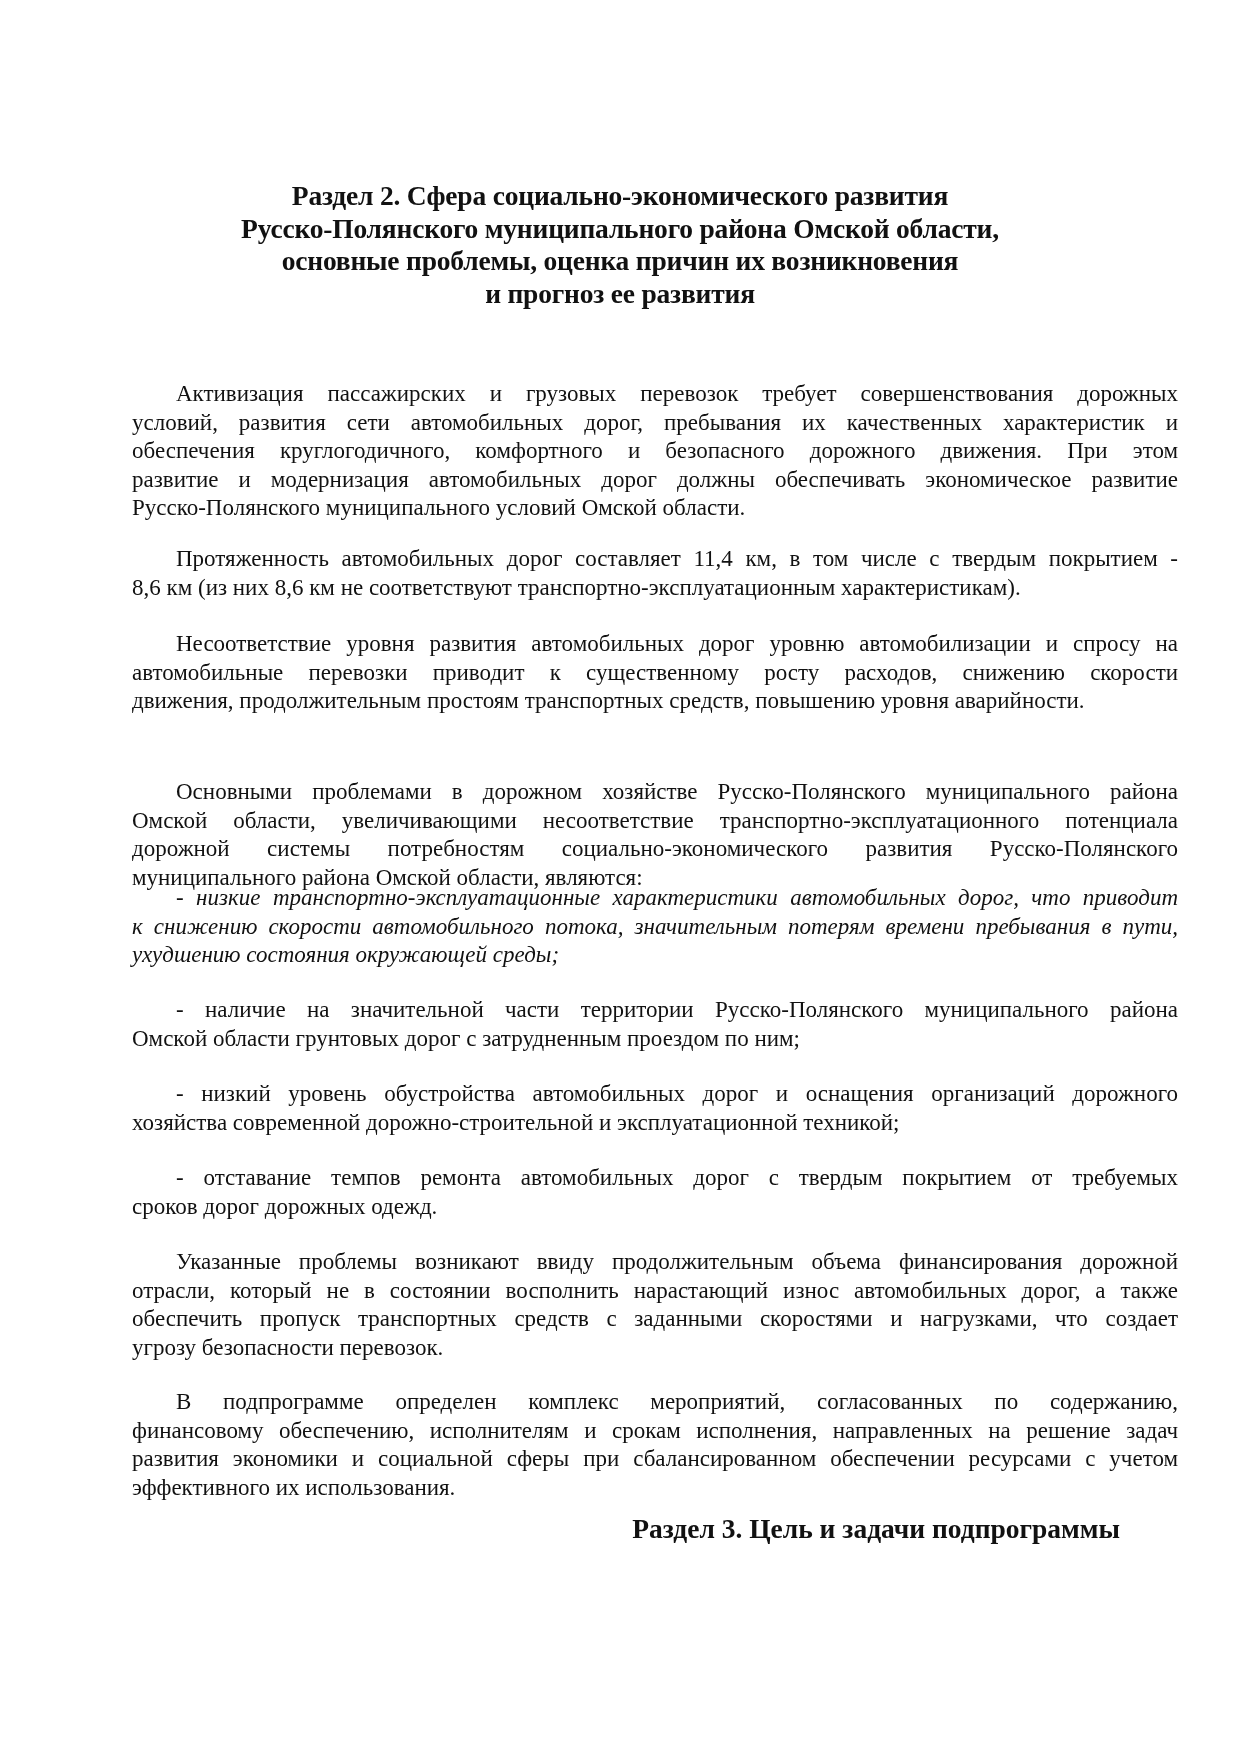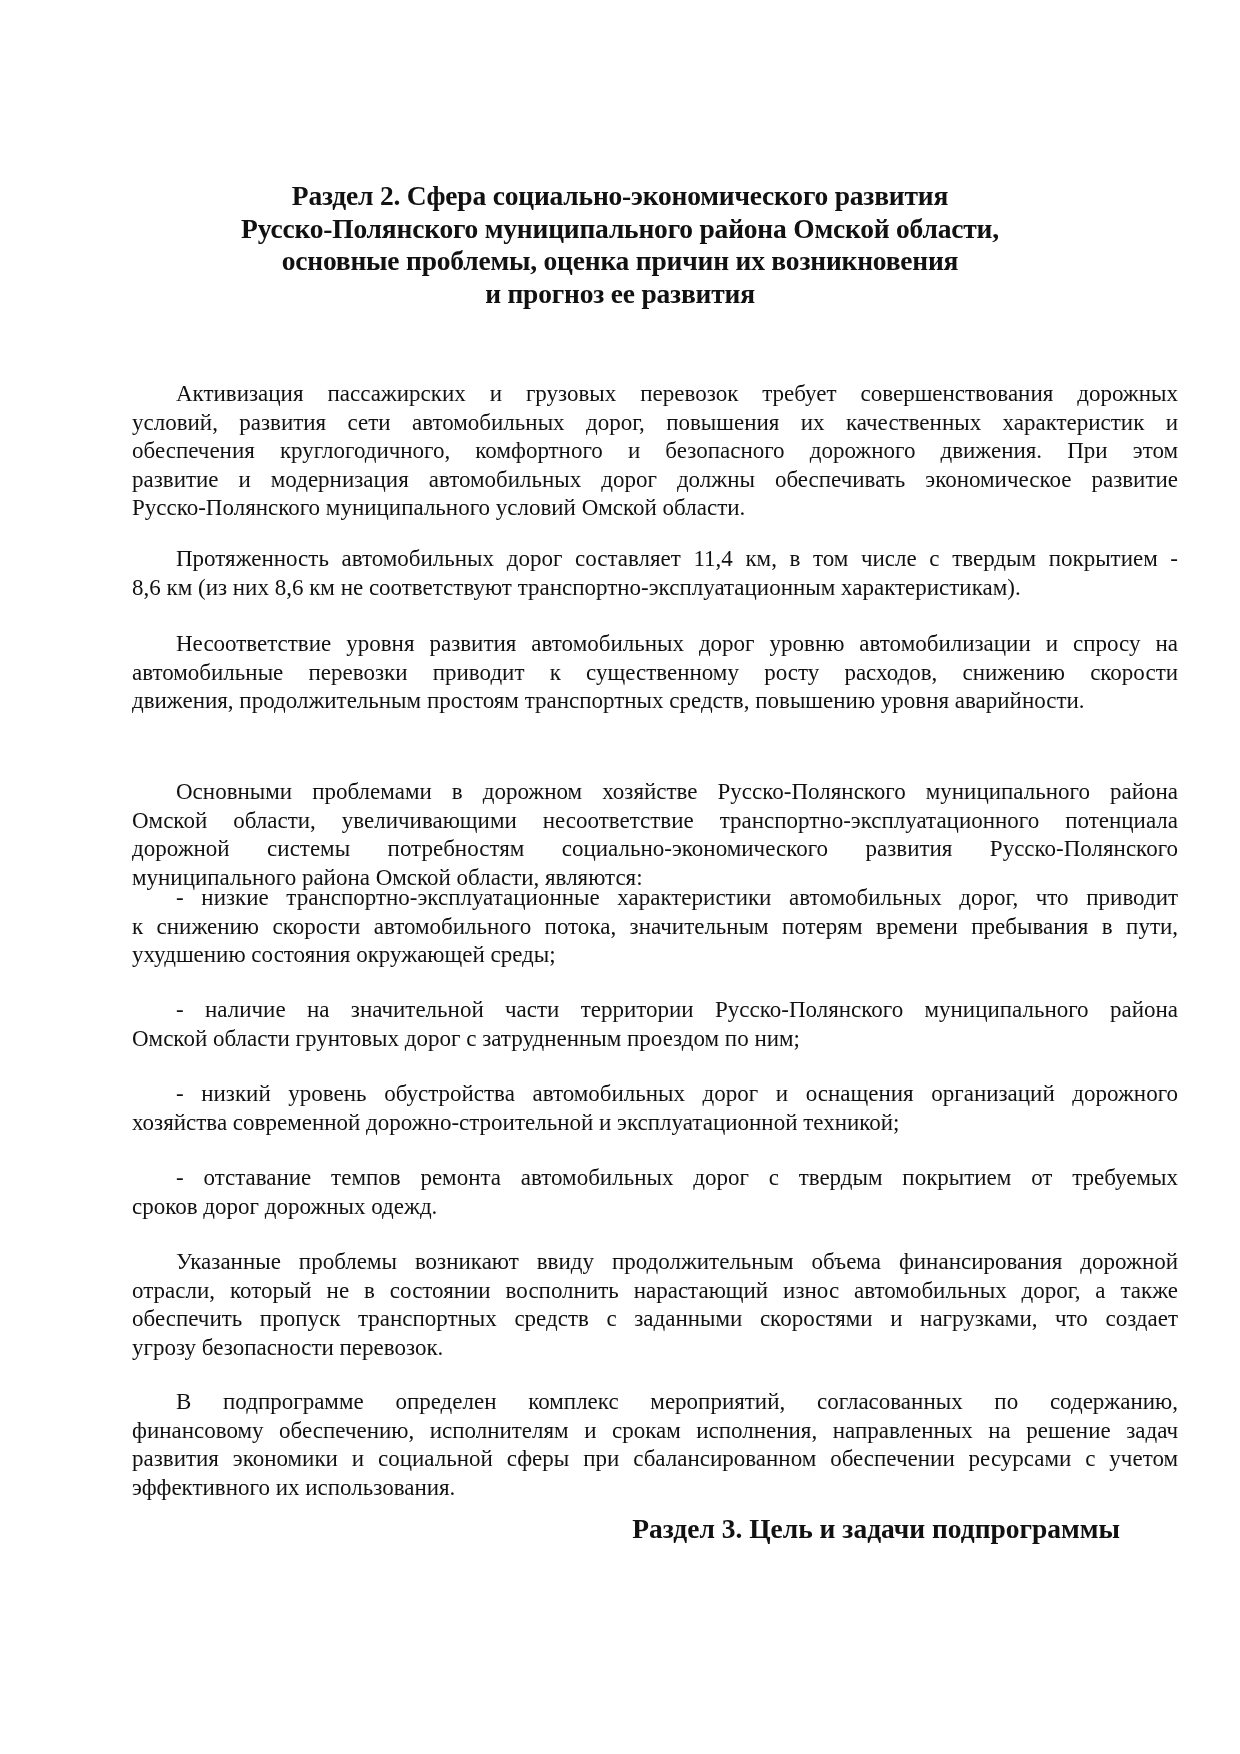--- a/index.html
+++ b/index.html
@@ -24,21 +24,21 @@
 
   <div class="heading" style="top:180px;">
     <span class="hl">Раздел 2. Сфера социально-экономического развития</span>
     <span class="hl">Русско-Полянского муниципального района Омской области,</span>
     <span class="hl">основные проблемы, оценка причин их возникновения</span>
     <span class="hl">и прогноз ее развития</span>
   </div>
 
   <div class="para" style="top:380px;">
     <span class="ln first">Активизация пассажирских и грузовых перевозок требует совершенствования дорожных</span>
-    <span class="ln">условий, развития сети автомобильных дорог, повышения их качественных характеристик и</span>
+    <span class="ln">условий, развития сети автомобильных дорог, пребывания их качественных характеристик и</span>
     <span class="ln">обеспечения круглогодичного, комфортного и безопасного дорожного движения. При этом</span>
     <span class="ln">развитие и модернизация автомобильных дорог должны обеспечивать экономическое развитие</span>
     <span class="ln last">Русско-Полянского муниципального условий Омской области.</span>
   </div>
 
   <div class="para" style="top:545px;">
     <span class="ln first">Протяженность автомобильных дорог составляет 11,4 км, в том числе с твердым покрытием -</span>
     <span class="ln last">8,6 км (из них 8,6 км не соответствуют транспортно-эксплуатационным характеристикам).</span>
   </div>
 
@@ -48,21 +48,21 @@
     <span class="ln last">движения, продолжительным простоям транспортных средств, повышению уровня аварийности.</span>
   </div>
 
   <div class="para" style="top:778px;">
     <span class="ln first">Основными проблемами в дорожном хозяйстве Русско-Полянского муниципального района</span>
     <span class="ln">Омской области, увеличивающими несоответствие транспортно-эксплуатационного потенциала</span>
     <span class="ln">дорожной системы потребностям социально-экономического развития Русско-Полянского</span>
     <span class="ln last">муниципального района Омской области, являются:</span>
   </div>
 
-  <div class="para" style="top:884px;">
+  <div class="para" style="top:884px;font-style:italic;">
     <span class="ln first">- низкие транспортно-эксплуатационные характеристики автомобильных дорог, что приводит</span>
     <span class="ln">к снижению скорости автомобильного потока, значительным потерям времени пребывания в пути,</span>
     <span class="ln last">ухудшению состояния окружающей среды;</span>
   </div>
 
   <div class="para" style="top:996px;">
     <span class="ln first">- наличие на значительной части территории Русско-Полянского муниципального района</span>
     <span class="ln last">Омской области грунтовых дорог с затрудненным проездом по ним;</span>
   </div>
 

